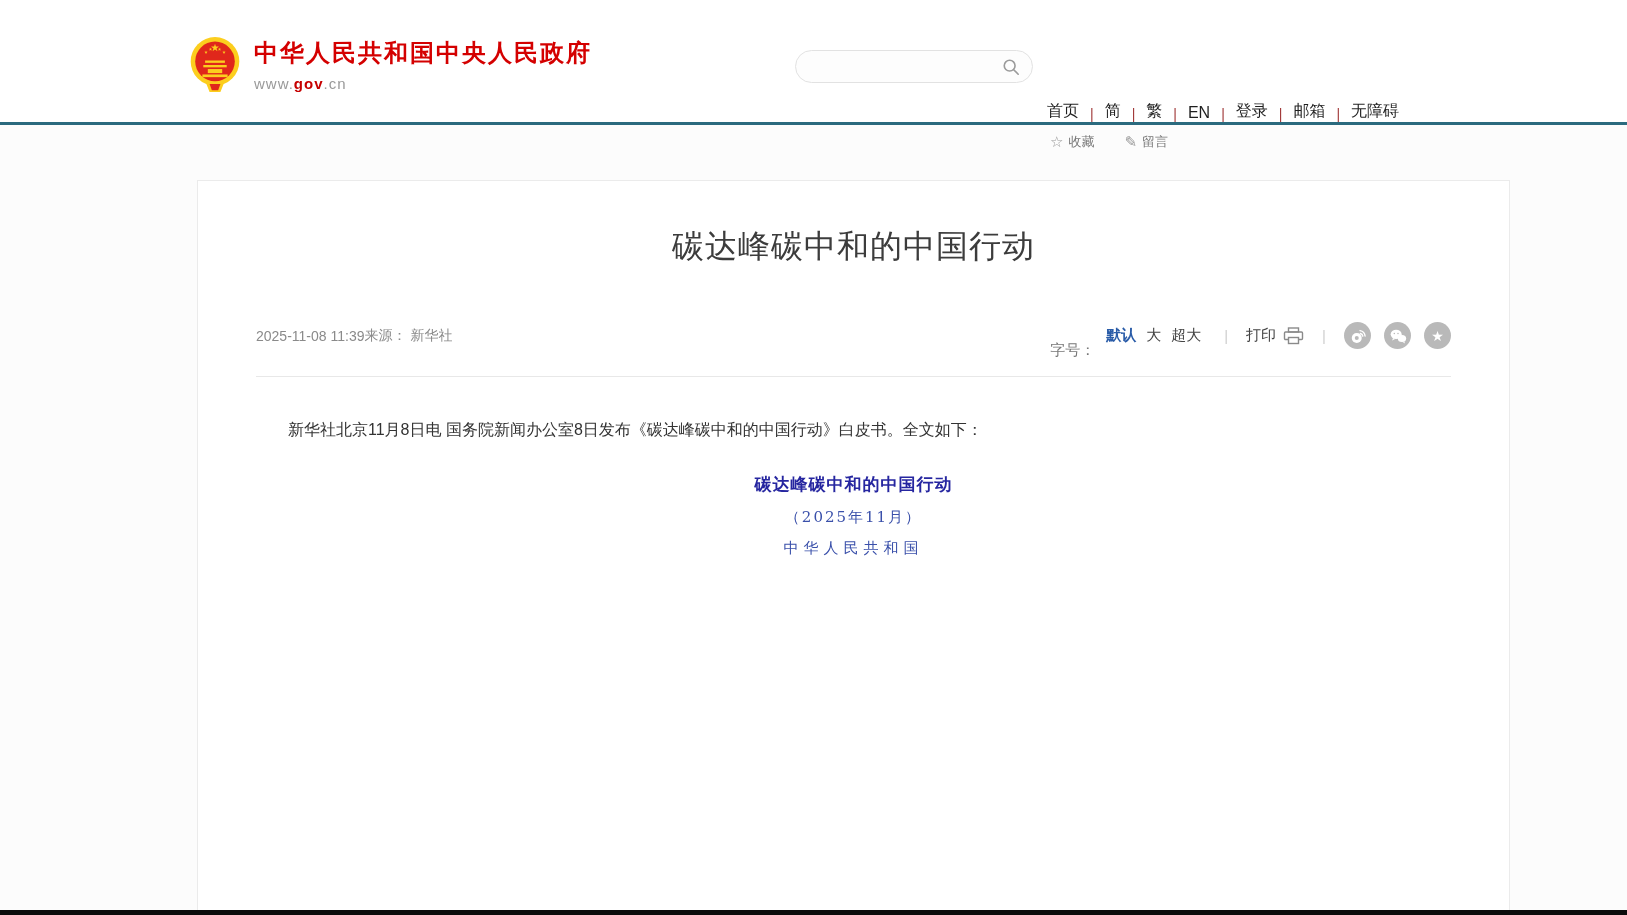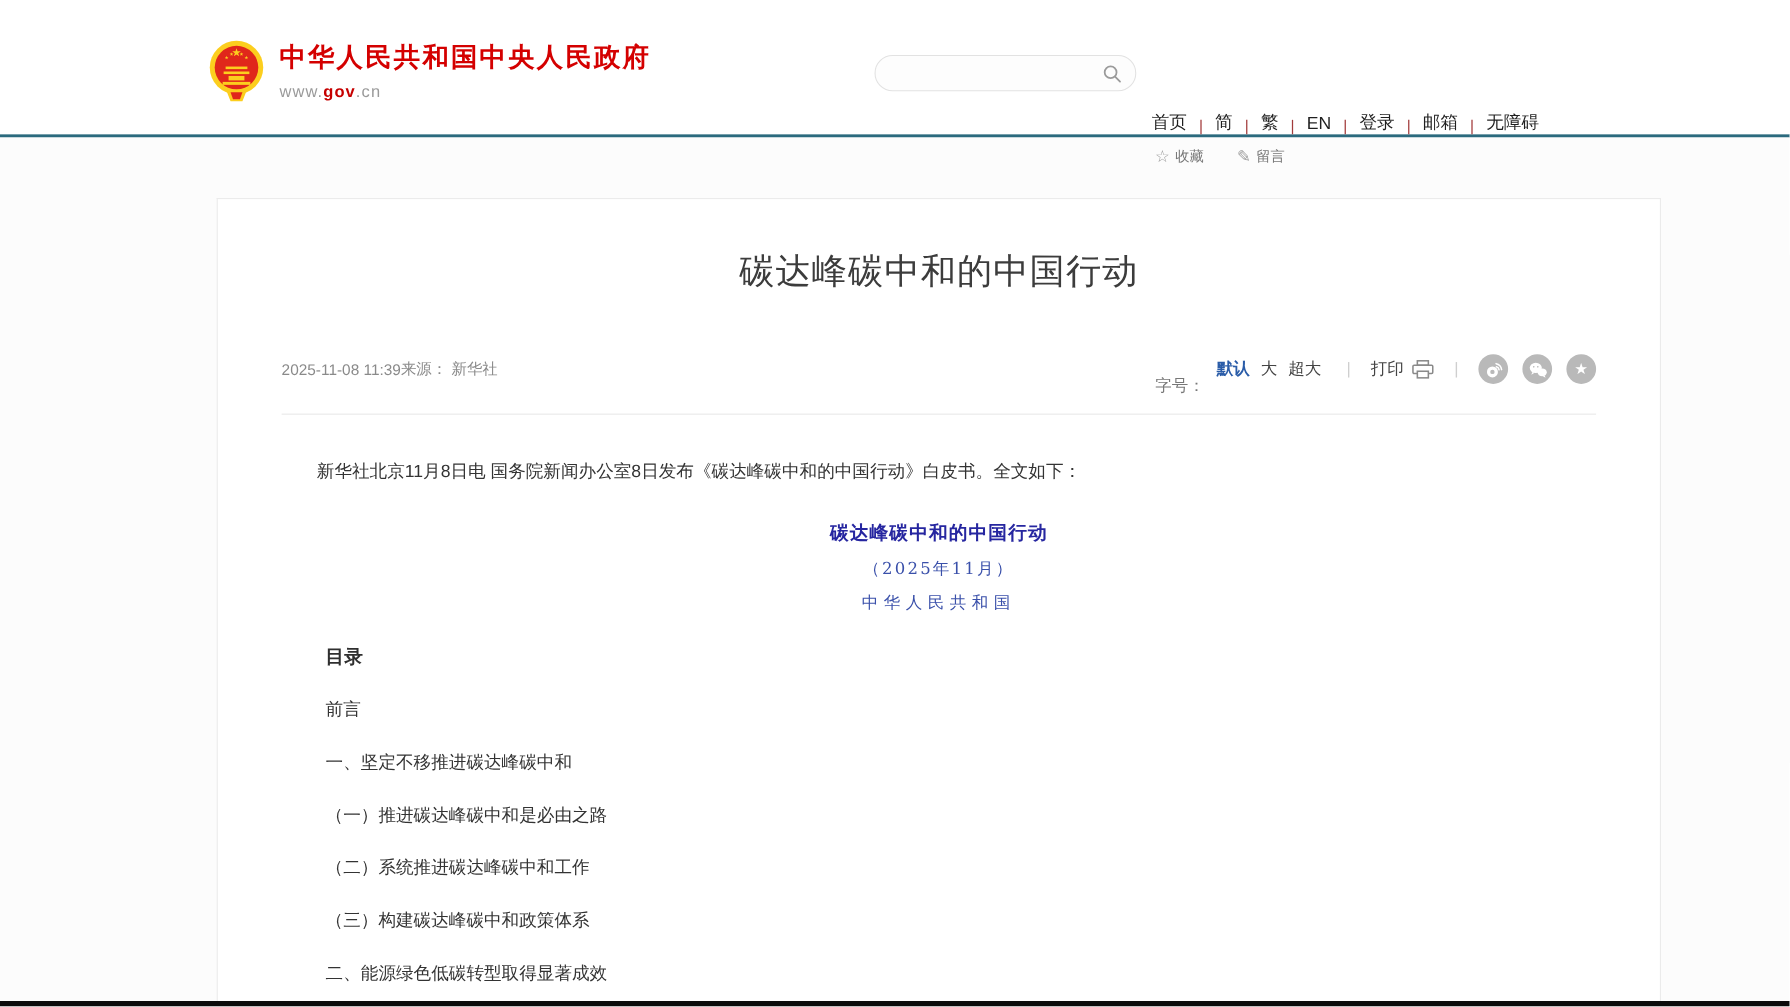--- a/index.html
+++ b/index.html
@@ -204,27 +204,17 @@
     <hr class="meta-divider">
 
     <p class="lead">新华社北京11月8日电 国务院新闻办公室8日发布《碳达峰碳中和的中国行动》白皮书。全文如下：</p>
 
     <div class="doc-head">
       <div class="doc-title">碳达峰碳中和的中国行动</div>
       <div class="doc-line doc-date">（2025年11月）</div>
       <div class="doc-line doc-author">中华人民共和国</div>
     </div>
 
-    <div class="toc">
-      <div class="toc-heading">目录</div>
-      <div class="toc-item first">前言</div>
-      <div class="toc-item">一、坚定不移推进碳达峰碳中和</div>
-      <div class="toc-item">（一）推进碳达峰碳中和是必由之路</div>
-      <div class="toc-item">（二）系统推进碳达峰碳中和工作</div>
-      <div class="toc-item">（三）构建碳达峰碳中和政策体系</div>
-      <div class="toc-item">二、能源绿色低碳转型取得显著成效</div>
-
-    </div>
 
   </article>
 </div>
 
 <div class="bottom-bar"></div>
 
 </body></html>

